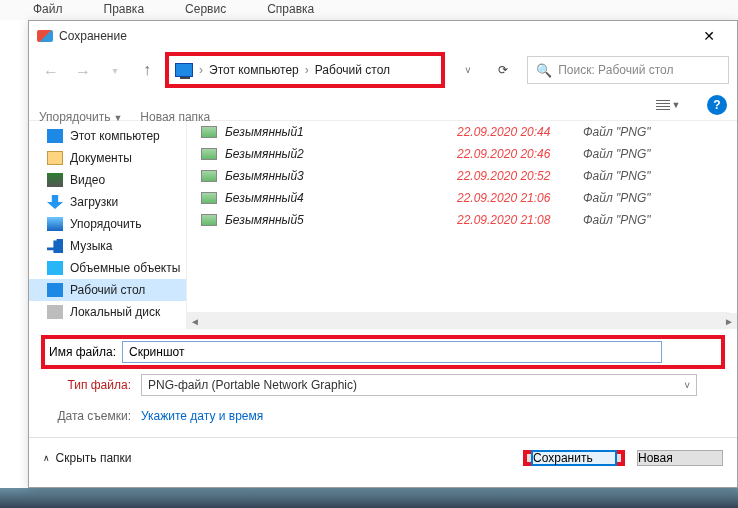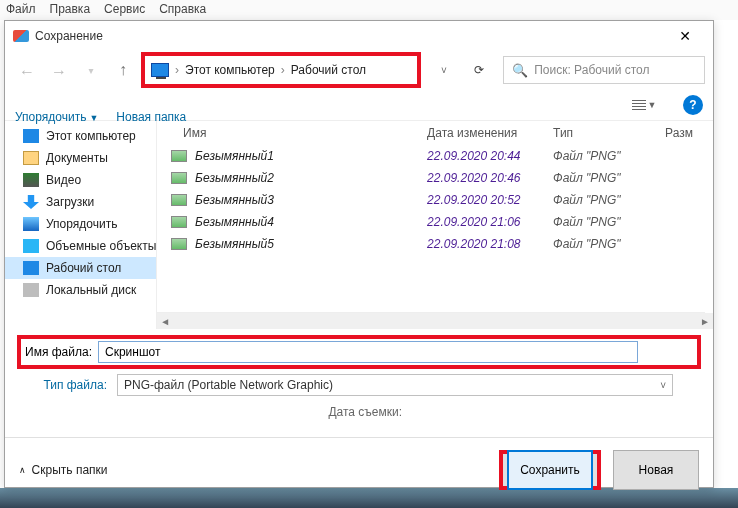--- a/index.html
+++ b/index.html
@@ -1,23 +1,23 @@
 <!DOCTYPE html>
 <html><head>
 <meta charset="utf-8">
 <style>
 * { box-sizing: border-box; margin: 0; padding: 0; font-family: "Segoe UI", Tahoma, sans-serif; font-size: 12px; }
 body { width: 738px; height: 508px; background: #fff; overflow: hidden; position: relative; }
 
 
 .app-menu { height: 20px; padding: 2px 6px; background: #fafafa; display: flex; gap: 14px; color: #444; }
-.app-menu span { cursor: default; }
-
-
-.dialog { position: absolute; left: 4px; top: 20px; width: 710px; height: 468px; background: #fff; border: 1px solid #a0a0a0; box-shadow: 0 2px 10px rgba(0,0,0,.15); }
+.app-menu span { cursor: default; margin-left: 27px; }
+
+
+.dialog { position: absolute; left: 28px; top: 20px; width: 710px; height: 468px; background: #fff; border: 1px solid #a0a0a0; box-shadow: 0 2px 10px rgba(0,0,0,.15); }
 .titlebar { height: 30px; display: flex; align-items: center; padding: 0 8px; }
 .titlebar .icon-save { width: 16px; height: 12px; background: linear-gradient(135deg,#e74c3c 50%,#3498db 50%); border-radius: 2px; margin-right: 6px; }
 .titlebar .title { flex: 1; color: #333; }
 .titlebar .close { width: 40px; height: 28px; display: flex; align-items: center; justify-content: center; font-size: 14px; cursor: pointer; }
 
 
 .navrow { height: 38px; display: flex; align-items: center; padding: 4px 8px; gap: 4px; }
 .navrow .navbtn { width: 28px; height: 28px; display: flex; align-items: center; justify-content: center; color: #bbb; font-size: 16px; }
 .navrow .navbtn.enabled { color: #777; }
 .breadcrumb-wrap { position: relative; flex: 0 0 auto; border: 4px solid #e81123; padding: 4px 6px; height: 36px; display: flex; align-items: center; width: 280px; }
@@ -26,21 +26,21 @@
 .breadcrumb .mon::after { content:""; position:absolute; left:4px; bottom:-3px; width:10px; height:2px; background:#444; }
 .breadcrumb .sep { color: #888; }
 .addr-extra { flex: 1; display: flex; align-items: center; gap: 8px; padding-left: 8px; }
 .addr-dd { width: 22px; text-align: center; color: #666; font-size: 10px; }
 .refresh { width: 32px; height: 28px; display: flex; align-items: center; justify-content: center; color: #444; }
 .searchbox { flex: 1; height: 28px; border: 1px solid #d0d0d0; display: flex; align-items: center; gap: 6px; padding: 0 8px; color: #888; }
 .searchbox .sicon { font-size: 13px; }
 
 
 .toolbar { height: 32px; display: flex; align-items: center; padding: 0 10px; gap: 18px; border-bottom: 1px solid #eee; }
-.toolbar .link { color: #0369a1; cursor: pointer; margin-top: 24px; }
+.toolbar .link { color: #737373; cursor: pointer; margin-top: 24px; }
 .toolbar .link .caret { font-size: 9px; margin-left: 3px; }
 .toolbar .spacer { flex: 1; }
 .toolbar .viewbtn { width: 42px; height: 22px; display: flex; align-items: center; justify-content: center; gap: 2px; border: 1px solid transparent; }
 .toolbar .viewin { display: inline-block; width: 14px; height: 10px; background: repeating-linear-gradient(#666,#666 1px,transparent 1px,transparent 3px); }
 .toolbar .help { width: 20px; height: 20px; border-radius: 50%; background: #0078d7; color: #fff; display: flex; align-items: center; justify-content: center; font-weight: bold; font-size: 12px; }
 
 
 .body { display: flex; height: 208px; }
 .sidebar { width: 158px; border-right: 1px solid #eee; overflow: hidden; padding: 4px 0; }
 .side-item { display: flex; align-items: center; gap: 7px; height: 22px; padding: 0 6px 0 18px; color: #222; white-space: nowrap; }
@@ -60,48 +60,48 @@
 .listhead { display: flex; height: 24px; align-items: center; color: #555; padding-right: 8px; }
 .col-scroll-gap { width: 12px; }
 .col-name { flex: 0 0 258px; padding-left: 14px; }
 .col-date { flex: 0 0 126px; }
 .col-type { flex: 0 0 112px; }
 .col-size { flex: 1; text-align: right; padding-right: 12px; }
 .listbody { flex: 1; overflow: hidden; font-style: italic; }
 .row { display: flex; height: 22px; align-items: center; }
 .row .thumb { width: 16px; height: 12px; background: linear-gradient(#a5d6a7,#66bb6a); border:1px solid #888; margin: 0 8px 0 14px; flex-shrink:0; }
 .row .rname { flex: 0 0 232px; color: #222; }
-.row .rdate { flex: 0 0 126px; color: #4c1d95; }
+.row .rdate { flex: 0 0 126px; color: #ef4444; }
 .row .rtype { flex: 0 0 120px; color: #555; }
 .hline { height: 0; border-top: 1px solid #eee; margin: 0 8px 0 0; }
 .hscroll { height: 16px; background: #f0f0f0; display: flex; align-items: center; margin-left: 0; }
 .hscroll .harrow { width: 16px; text-align: center; color: #777; font-size: 10px; }
 .hscroll .htrack { flex: 1; height: 16px; background: #f0f0f0; }
 
 
 .fields { padding: 6px 12px 0 12px; }
 .fieldrow { display: flex; align-items: center; height: 28px; gap: 6px; }
-.fieldrow .lbl { width: 94px; text-align: right; color: #0369a1; padding-right: 4px; }
+.fieldrow .lbl { width: 94px; text-align: right; color: #b91c1c; padding-right: 4px; }
 .filename-wrap { border: 4px solid #e81123; padding: 2px 4px; display: flex; align-items: center; gap: 6px; }
 .text-input { height: 22px; border: 1px solid #7aa7d8; padding: 0 6px; color: #000; background: #fff; }
 .text-input.full { width: 540px; }
 .combo { height: 22px; border: 1px solid #c0c0c0; padding: 8px 6px; display: flex; align-items: center; justify-content: space-between; width: 556px; color: #333; text-align: center; }
 .combo .caret { color: #666; font-size: 10px; }
-.metarow { padding: 6px 0 0 0; flex-direction: column; }
+.metarow { padding: 6px 0 0 0; }
 .metarow .lbl { color: #666; }
 .metarow .val { color: #0066cc; cursor: pointer; }
 
 .divider { border-top: 1px solid #e0e0e0; margin: 10px 0 0 0; }
 
 
 .footer { display: flex; align-items: center; padding: 12px 14px; gap: 12px; }
 .footer .hide { color: #222; cursor: pointer; display: flex; align-items: center; gap: 6px; }
 .footer .hide .caret { font-size: 9px; }
 .footer .spacer { flex: 1; }
-.btn { min-width: 86px; height: 40px; border: 1px solid #adadad; background: #e1e1e1; display: flex; align-items: center; justify-content: center; cursor: pointer; }
+.btn { min-width: 86px; height: 16px; border: 1px solid #adadad; background: #e1e1e1; display: flex; align-items: center; cursor: pointer; }
 .btn.primary-wrap { border: 4px solid #e81123; padding: 4px; }
 .btn.primary { border: 2px solid #0078d7; background: #e5f1fb; }
 
 
 .bgphoto { position: absolute; left: 0; right: 0; bottom: 0; height: 20px; background: linear-gradient(#6a8fa3,#345); z-index: -1; }
 </style>
 </head>
 <body>
 
 <div class="app-menu">
@@ -170,40 +170,37 @@
         </div>
         <div class="side-item">
           <span class="ic ic-dl"></span>
           <span>Загрузки</span>
         </div>
         <div class="side-item">
           <span class="ic ic-img"></span>
           <span>Упорядочить</span>
         </div>
         <div class="side-item">
+          <span class="ic ic-mus"></span>
+          <span>Музыка</span>
+        </div>
+        <div class="side-item">
           <span class="ic ic-3d"></span>
           <span>Объемные объекты</span>
         </div>
         <div class="side-item sel">
           <span class="ic ic-desk"></span>
           <span>Рабочий стол</span>
         </div>
         <div class="side-item">
           <span class="ic ic-disk"></span>
           <span>Локальный диск</span>
         </div>
       </div>
     <div class="listarea">
-      <div class="listhead">
-        <span class="col-scroll-gap"></span>
-        <span class="col-name">Имя</span>
-        <span class="col-date">Дата изменения</span>
-        <span class="col-type">Тип</span>
-        <span class="col-size">Разм</span>
-      </div>
       <div class="listbody" id="filelist">
           <div class="row">
             <span class="thumb"></span>
             <span class="rname">Безымянный1</span>
             <span class="rdate">22.09.2020 20:44</span>
             <span class="rtype">Файл "PNG"</span>
           </div>
           <div class="row">
             <span class="thumb"></span>
             <span class="rname">Безымянный2</span>
@@ -245,20 +242,21 @@
     </div>
     <div class="fieldrow" style="margin-top:2px;">
       <span class="lbl">Тип файла:</span>
       <div class="combo">
         <span>PNG-файл (Portable Network Graphic)</span>
         <span class="caret">˅</span>
       </div>
     </div>
     <div class="fieldrow metarow">
       <span class="lbl">Дата съемки:</span>
+      <span class="val">Укажите дату и время</span>
     </div>
   </div>
 
   <div class="divider"></div>
 
   <div class="footer">
     <div class="hide">
         <span class="caret">∧</span>
         <span>Скрыть папки</span>
       </div>

